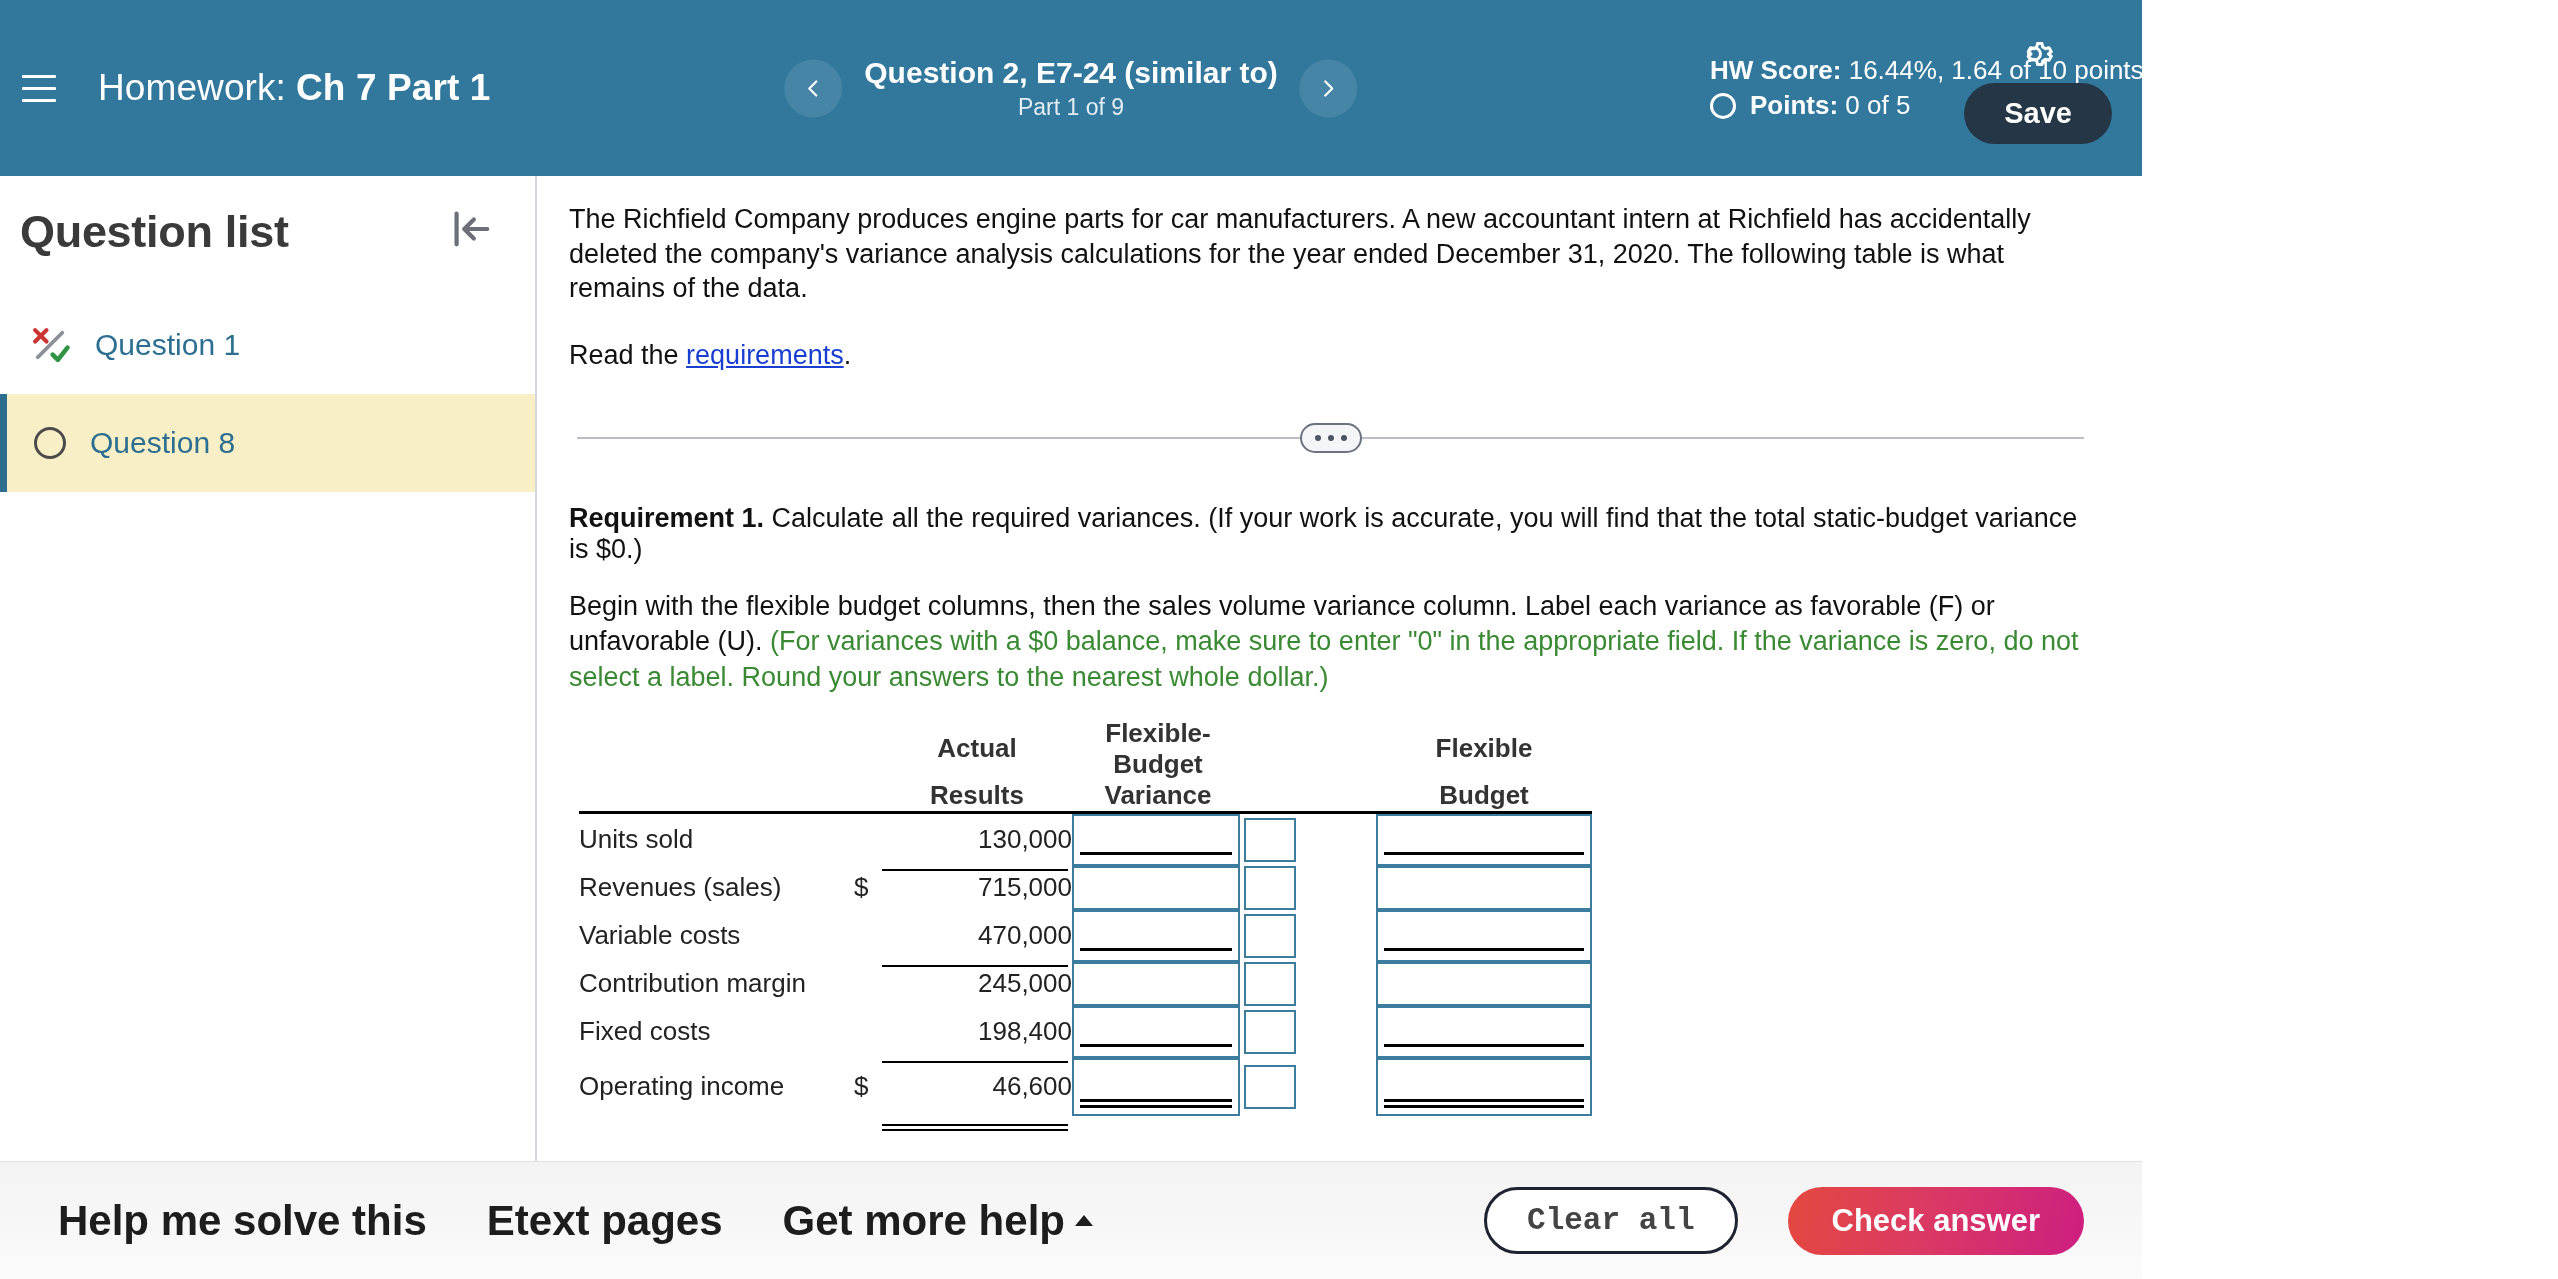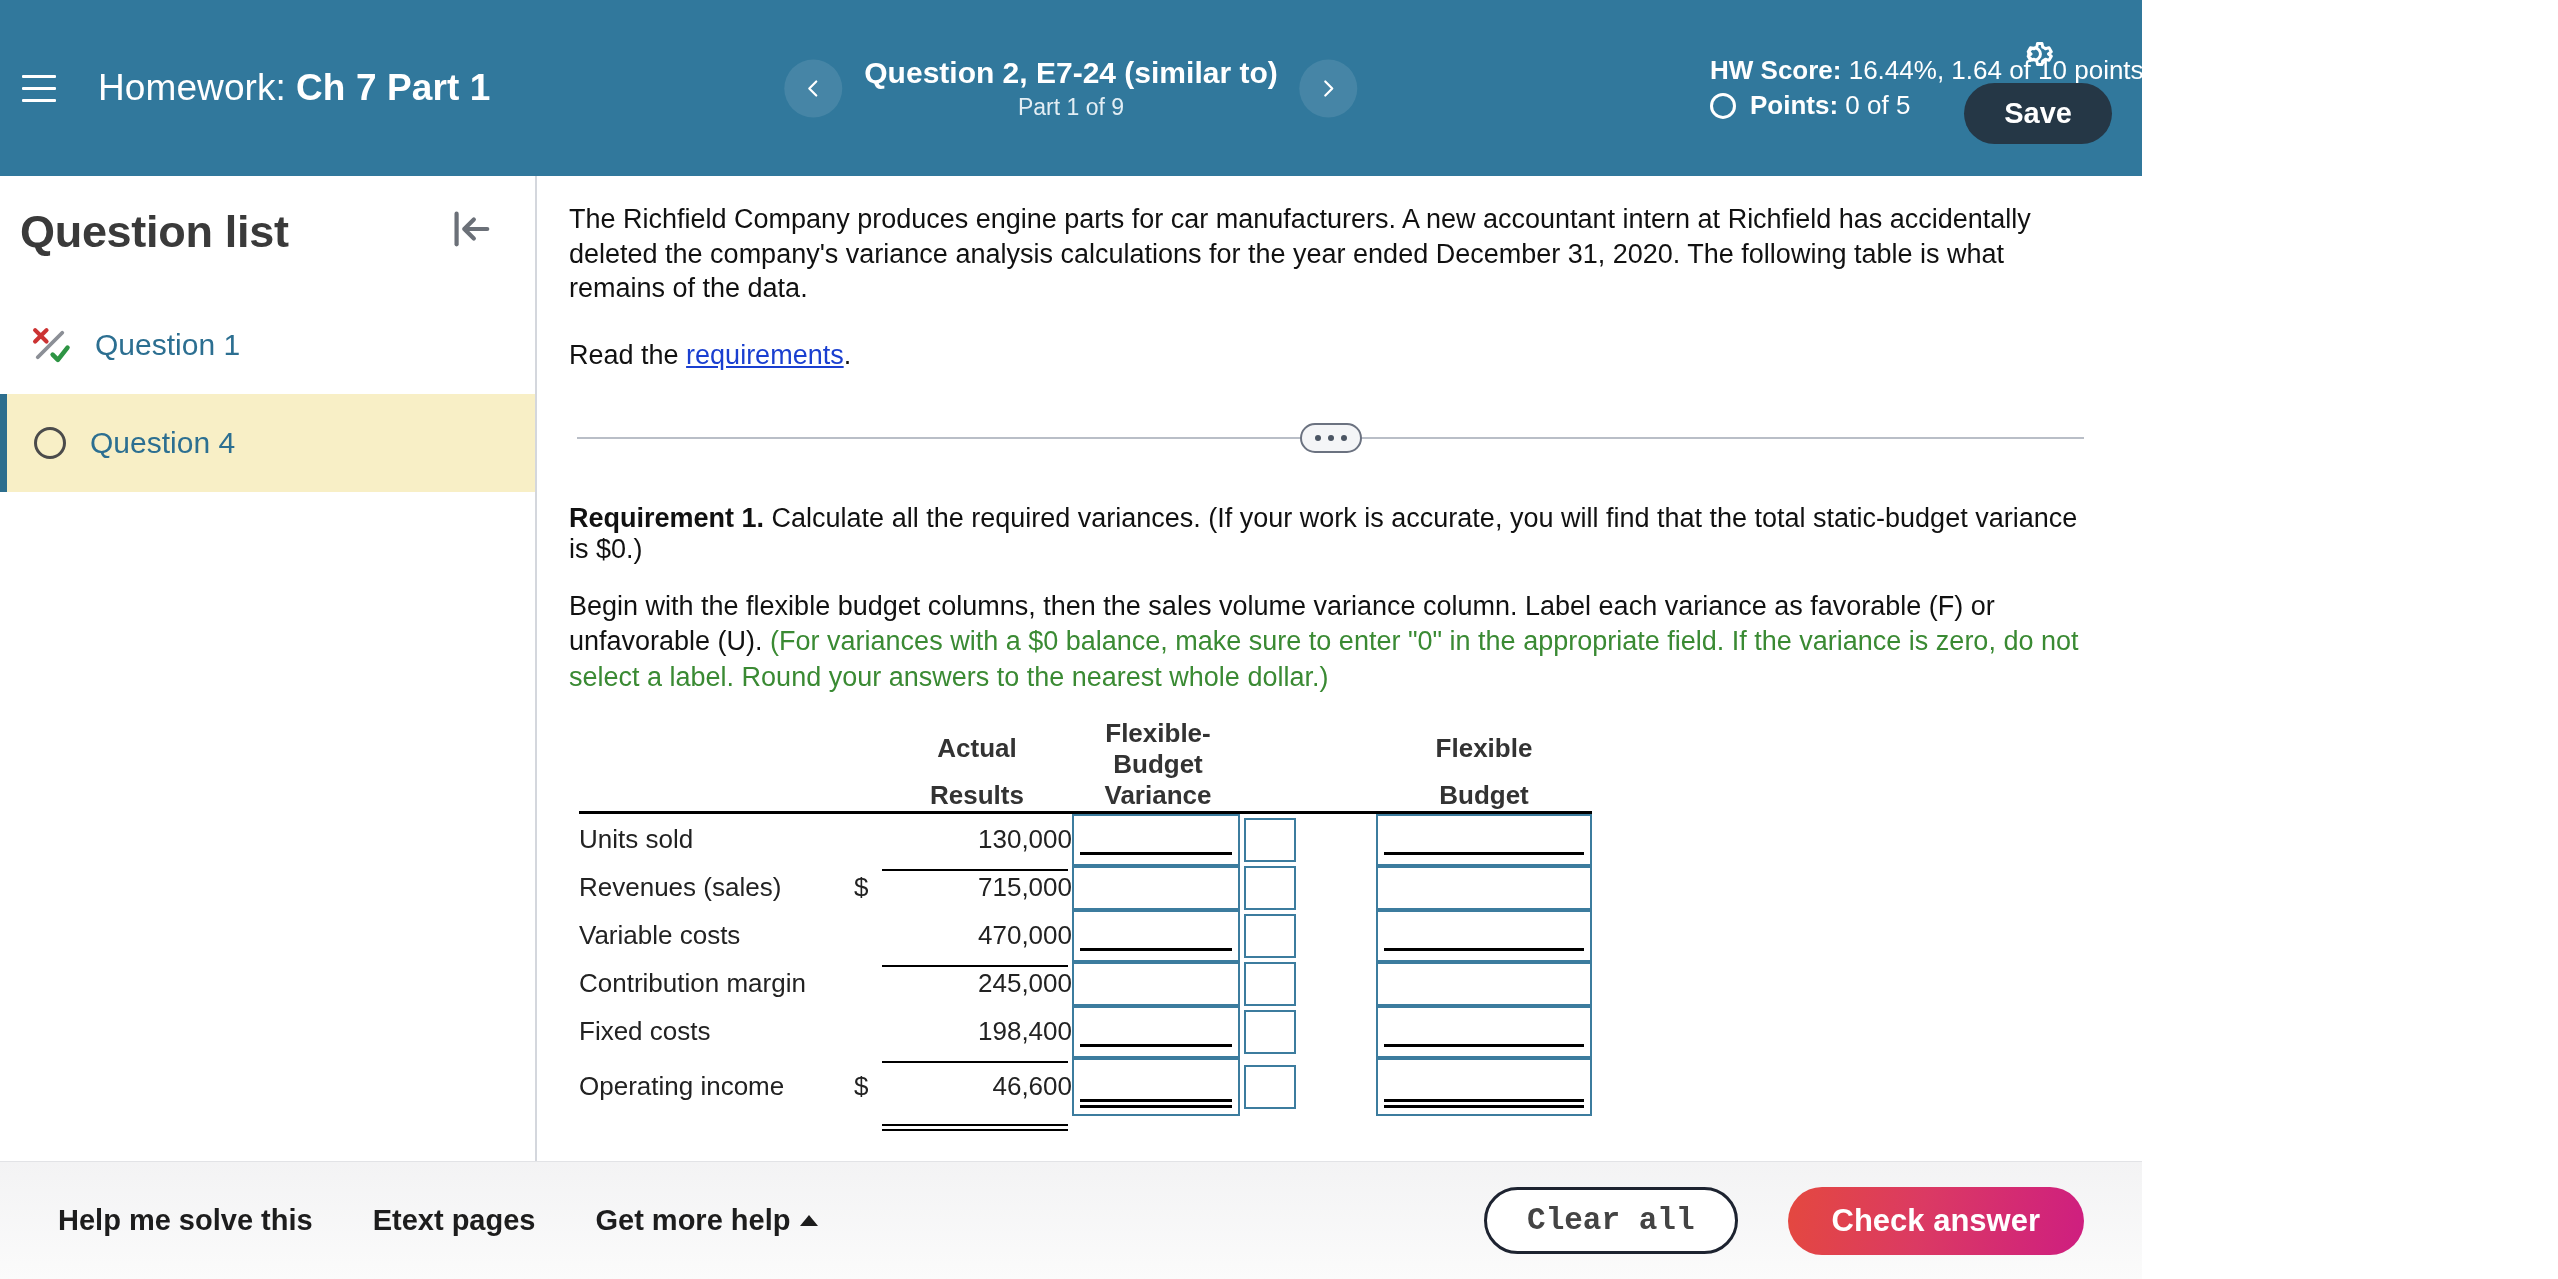--- a/index.html
+++ b/index.html
@@ -179,21 +179,21 @@
   }
 
   
   .footer {
     height: 118px; flex: 0 0 118px;
     background: linear-gradient(#f3f3f4, #fbfbfb);
     border-top: 1px solid #e2e3e6;
     display: flex; align-items: center; padding: 0 58px;
   }
   .flink {
-    font-size: 29px; font-weight: 700; color: #1d1d1d;
+    font-size: 42px; font-weight: 700; color: #1d1d1d;
     margin-right: 60px; cursor: pointer; background:none; border:none;
     font-family: inherit; display: flex; align-items: center; gap: 10px;
   }
   .caret-up { width: 0; height: 0; border-left: 9px solid transparent; border-right: 9px solid transparent; border-bottom: 11px solid #1d1d1d; }
   .spacer { flex: 1 1 auto; }
   .clear-btn {
     font-family: Liberation Mono, monospace; font-size: 31px; font-weight: 700; color: #444;
     background: #fff; border: 3px solid #1d2330; border-radius: 40px;
     padding: 13px 40px; cursor: pointer; margin-right: 50px;
   }
@@ -270,21 +270,21 @@
         <svg class="status-icon" viewBox="0 0 24 24">
           <path d="M19 5 L5 19" stroke="#8b8f96" stroke-width="2.2" stroke-linecap="round" fill="none"></path>
           <path d="M3.5 3.5 L10 10 M10 3.5 L3.5 10" stroke="#cc3333" stroke-width="2.4" stroke-linecap="round" fill="none"></path>
           <path d="M13.5 17.5 L16.5 20.5 L22 13.5" stroke="#2e9444" stroke-width="2.6" stroke-linecap="round" stroke-linejoin="round" fill="none"></path>
         </svg>
         <span class="qitem-label">Question 1</span>
       </div>
 
       <div class="qitem active">
         <span class="circle-icon"></span>
-        <span class="qitem-label">Question 4</span>
+        <span class="qitem-label">Question 8</span>
       </div>
     </div>
 
     <div class="main">
 
       <div class="prompt">The Richfield Company produces engine parts for car manufacturers. A new accountant intern at Richfield has accidentally deleted the company's variance analysis calculations for the year ended December 31, 2020. The following table is what remains of the data.</div>
 
 
       <div class="readreq">
         <span>Read the </span><a>requirements</a><span>.</span>

